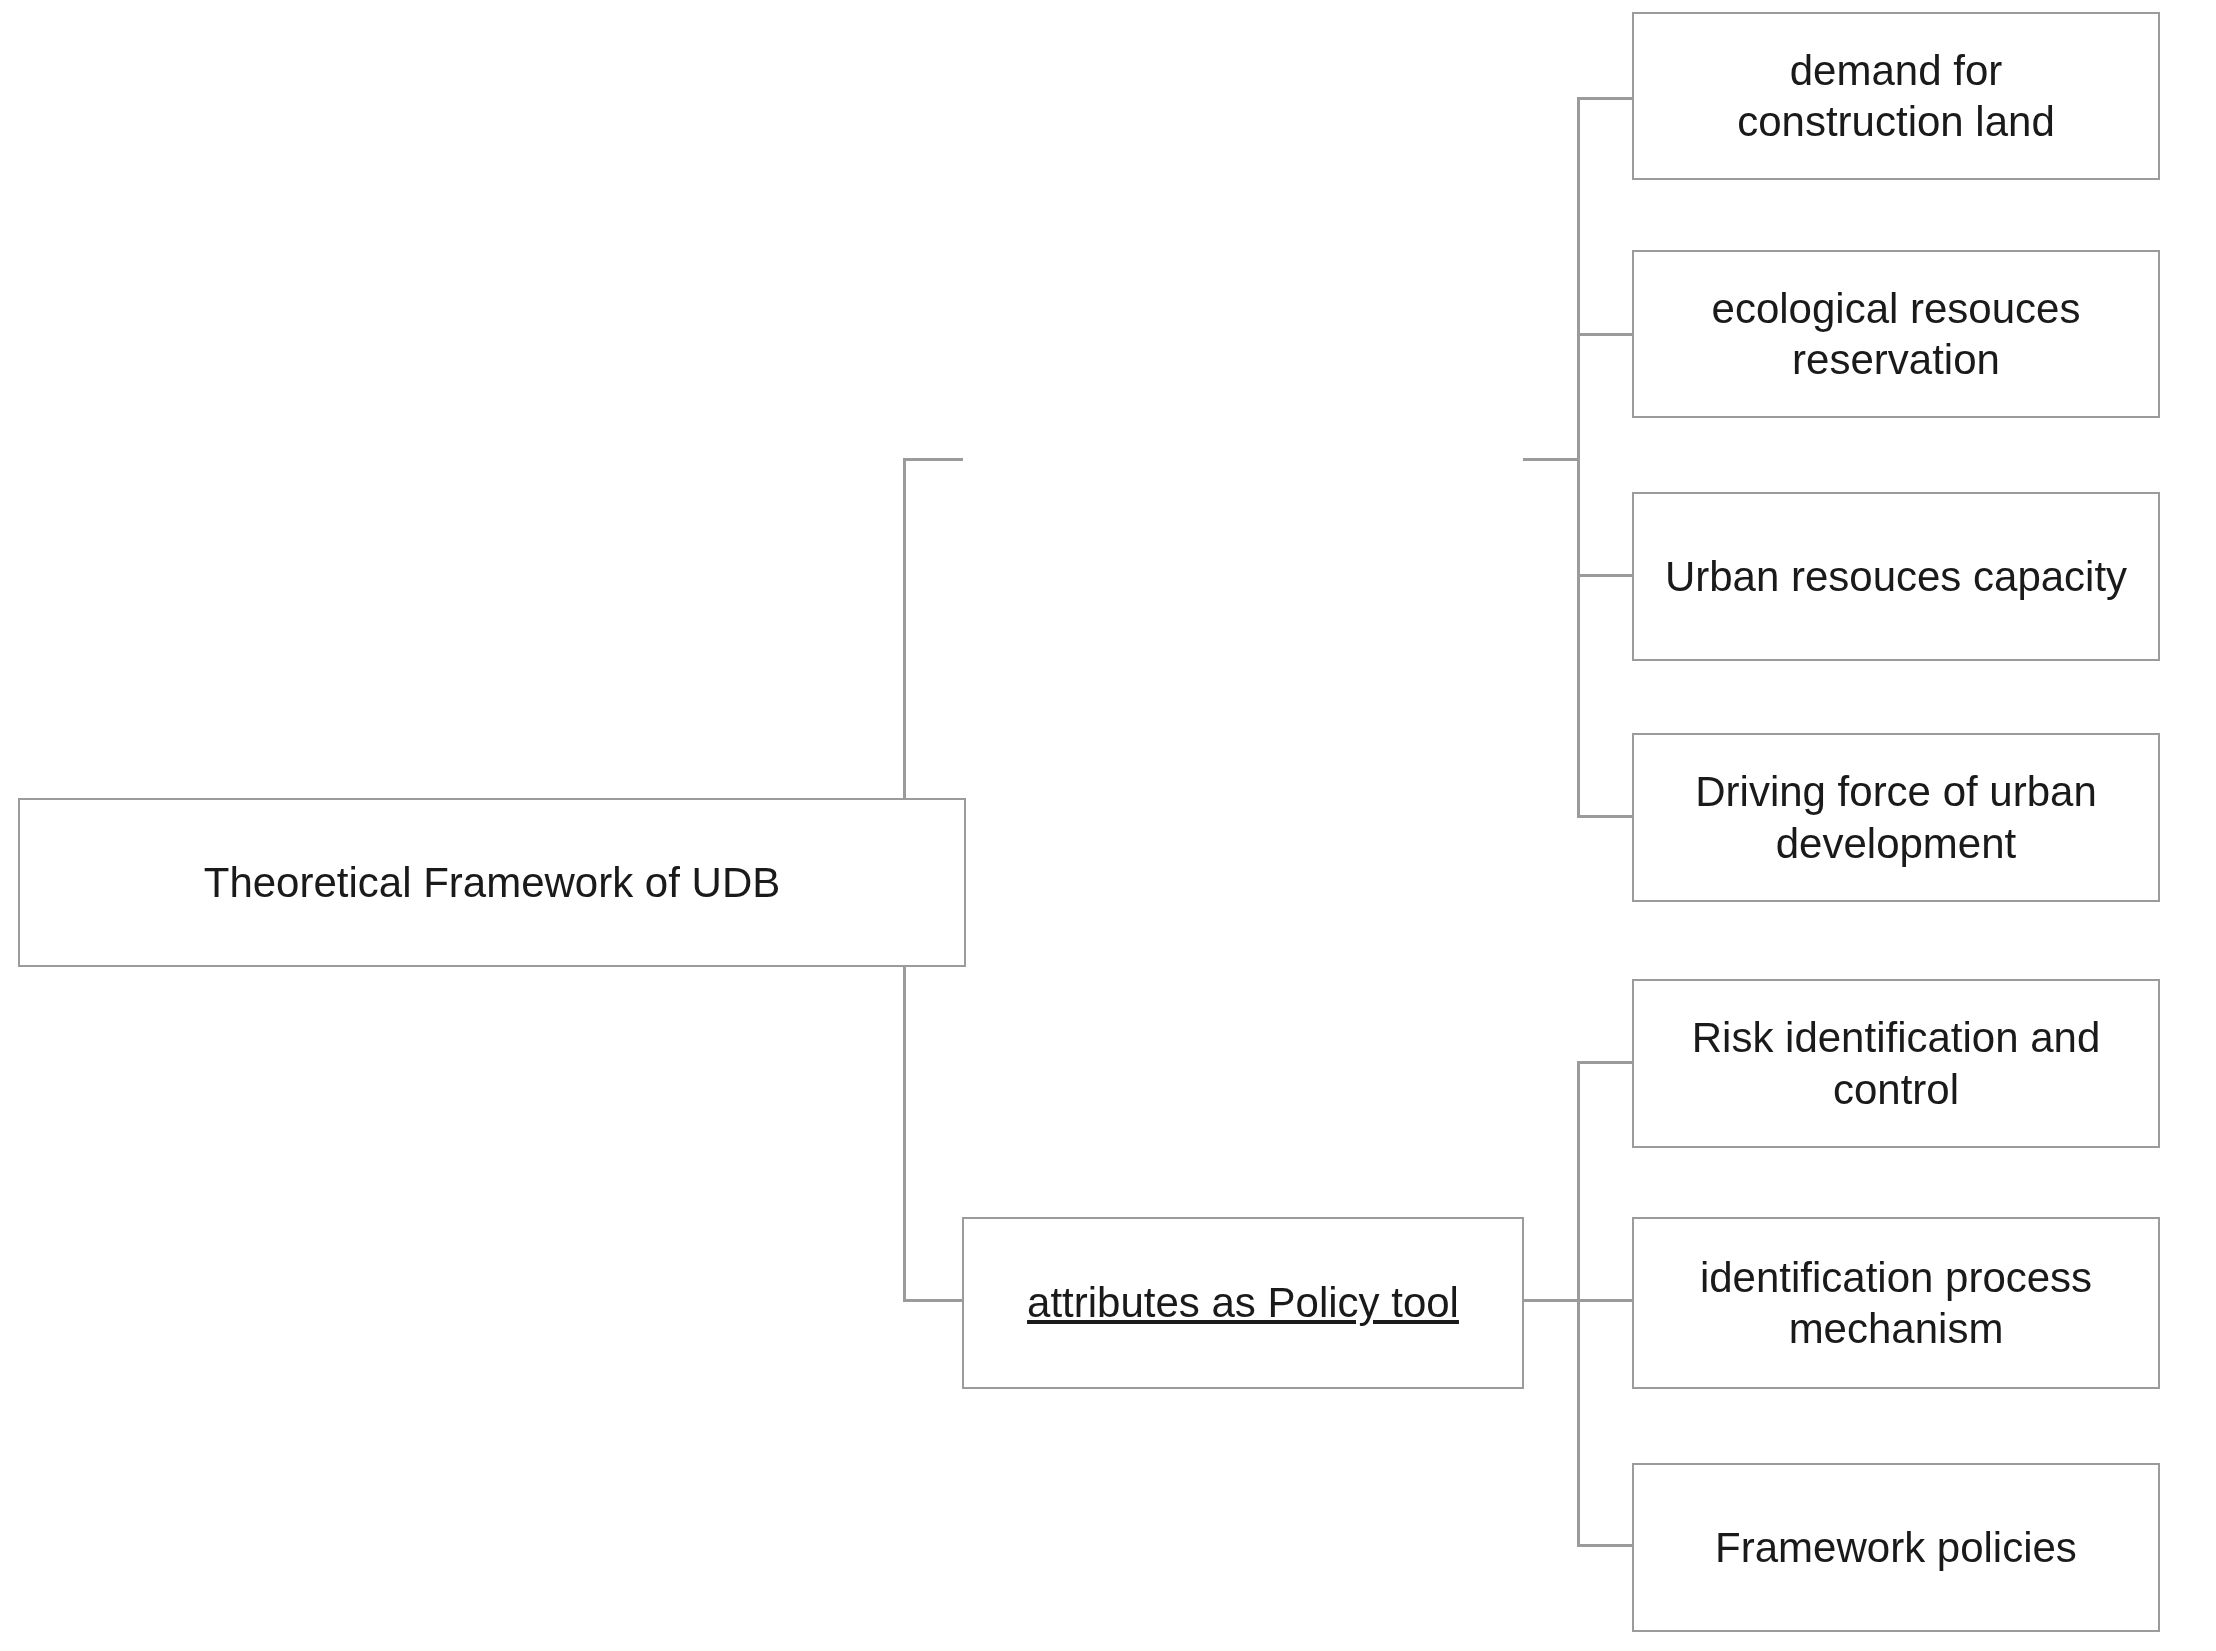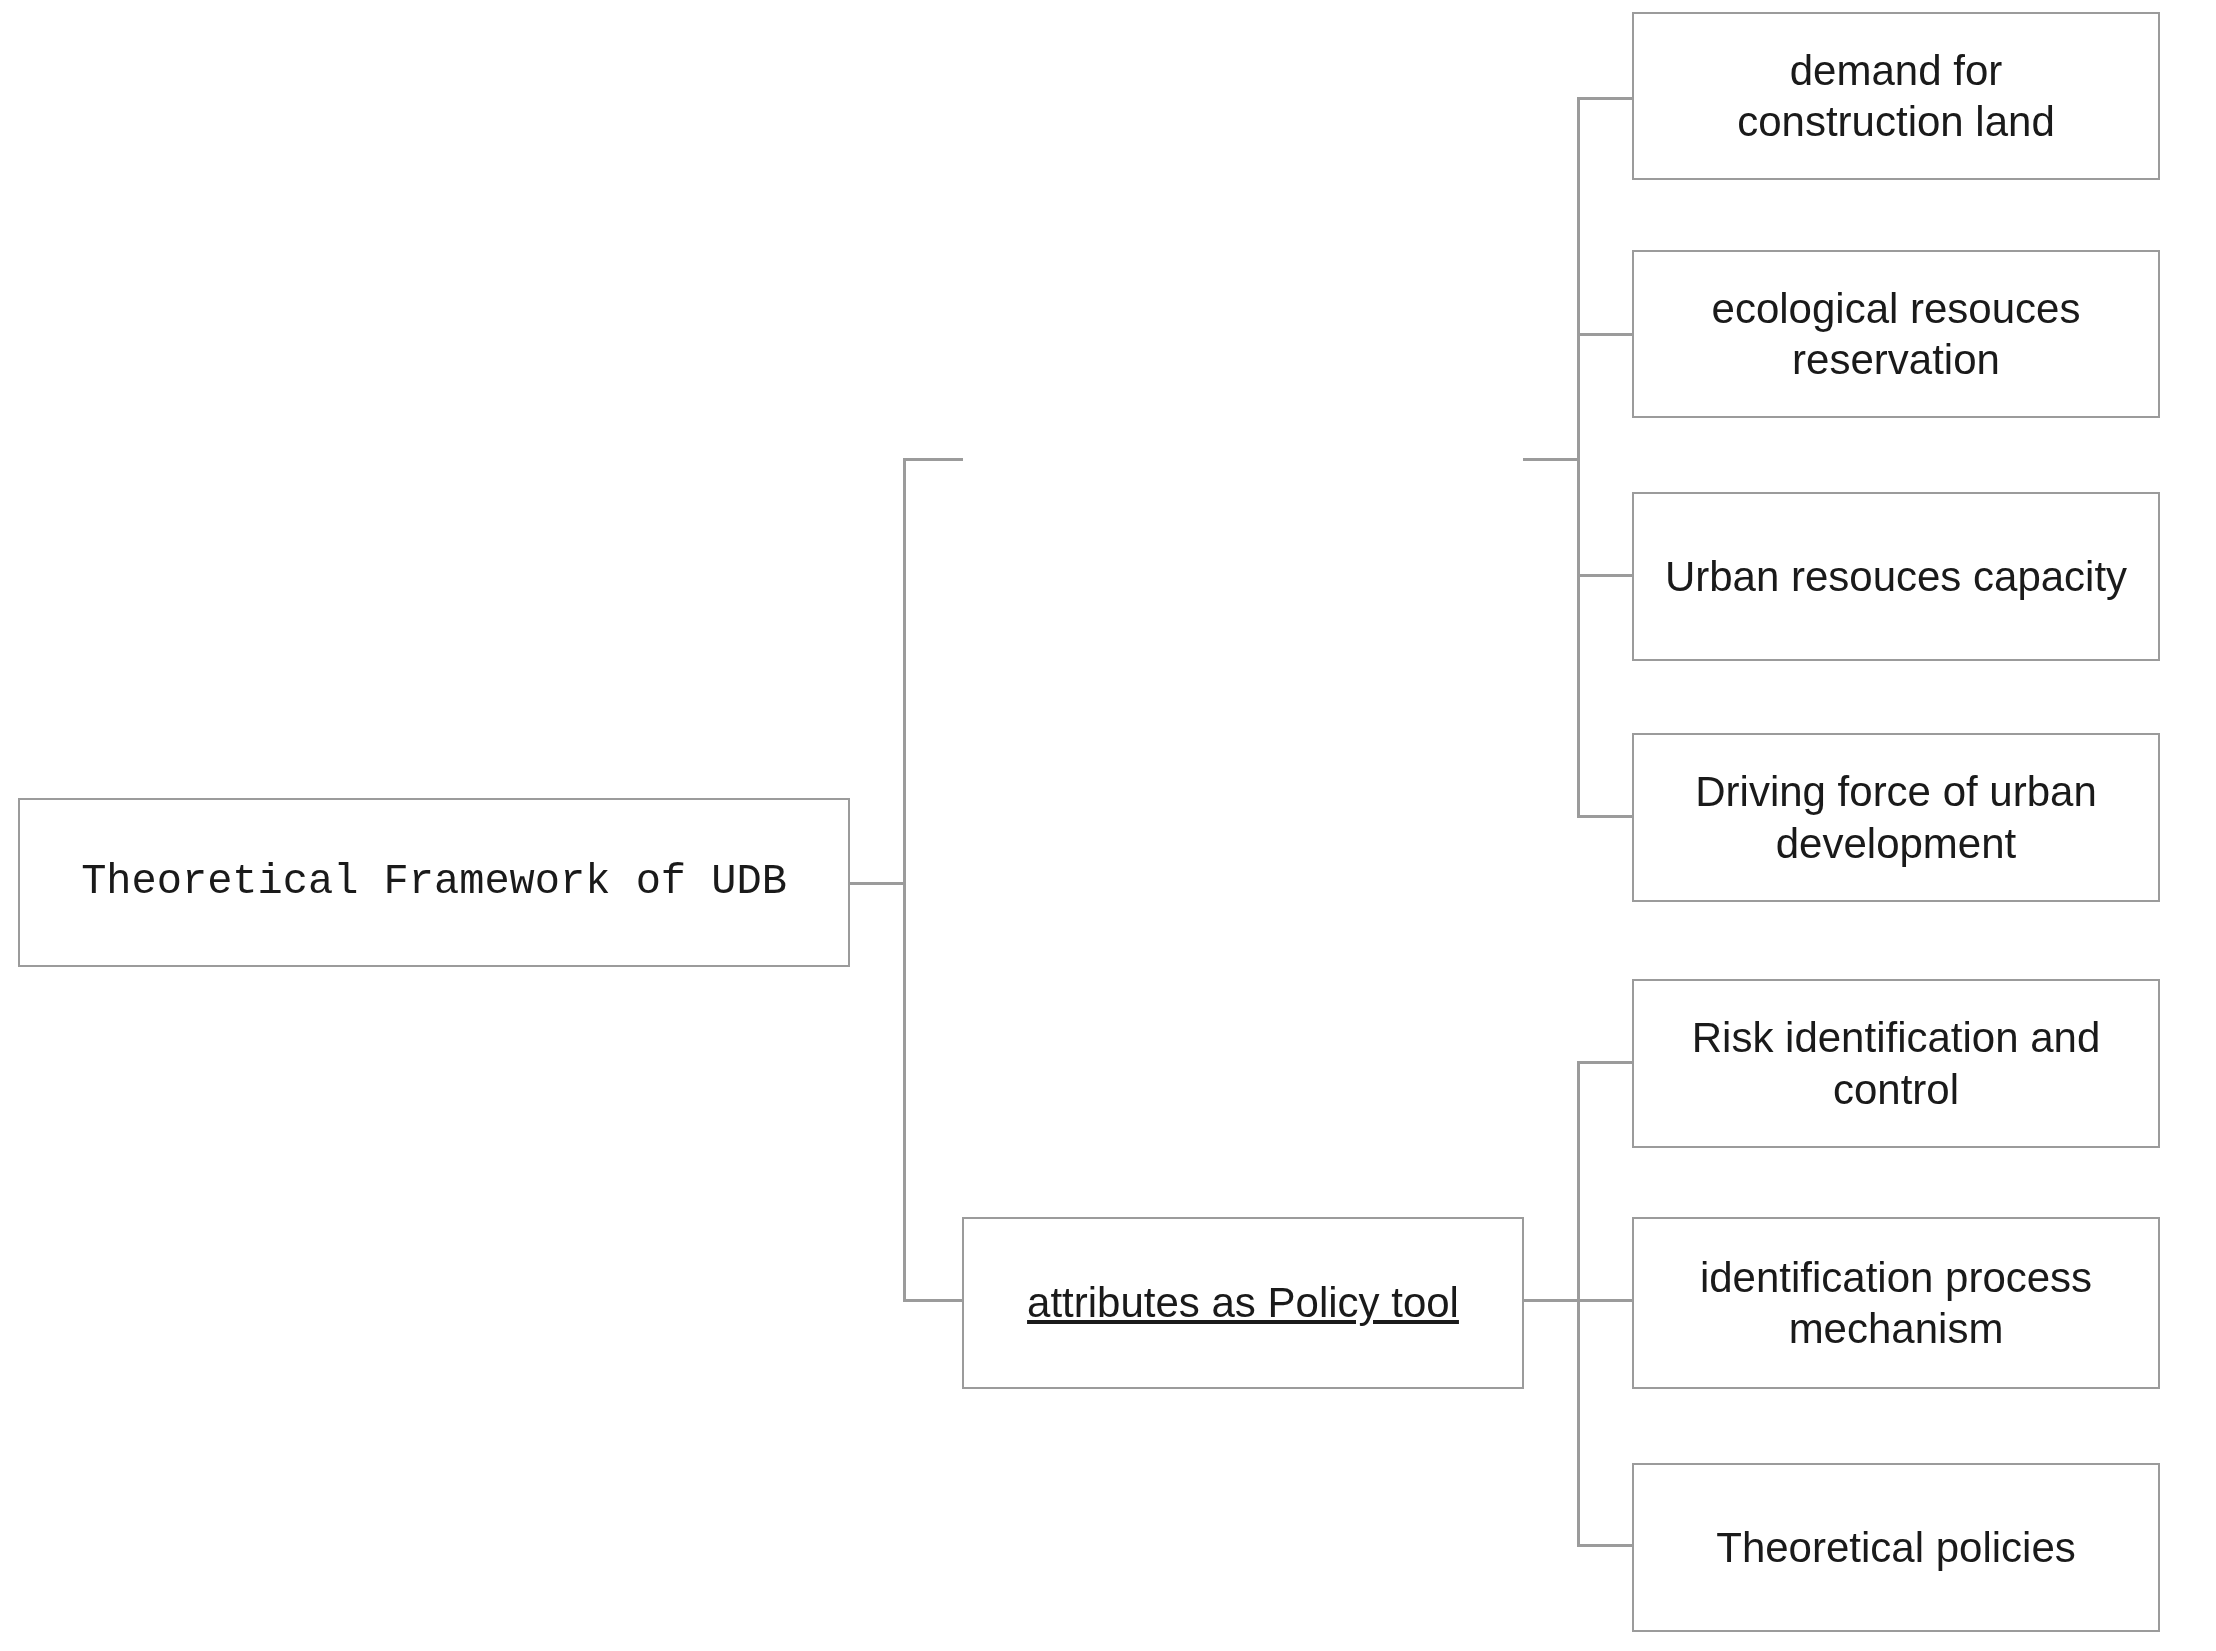--- a/index.html
+++ b/index.html
@@ -30,24 +30,23 @@
     padding: 3.3px 7.7px;
   }
   .node .label {
     display: block;
     width: 100%;
     white-space: pre-line;
   }
   .node-root {
     left: 18px;
     top: 798px;
-    width: 832px;
+    width: 948px;
     height: 169px;
     font-size: 42px;
-    font-family: Liberation Mono, monospace;
   }
   .node-l2 {
     font-size: 42px;
     left: 962px;
     width: 562px;
   }
   .node-l2-a { top: 373px; height: 172px; }
   .node-l2-b { top: 1217px; height: 172px; text-decoration: underline; }
   .node-leaf {
     font-size: 42px;
@@ -132,17 +131,17 @@
     <span class="label">Risk identification and
 control</span>
   </div>
 
   <div class="node node-leaf leaf-6">
     <span class="label">identification process
 mechanism</span>
   </div>
 
   <div class="node node-leaf leaf-7">
-    <span class="label">Theoretical policies</span>
+    <span class="label">Framework policies</span>
   </div>
 
 </div>
 
 
 </body></html>

